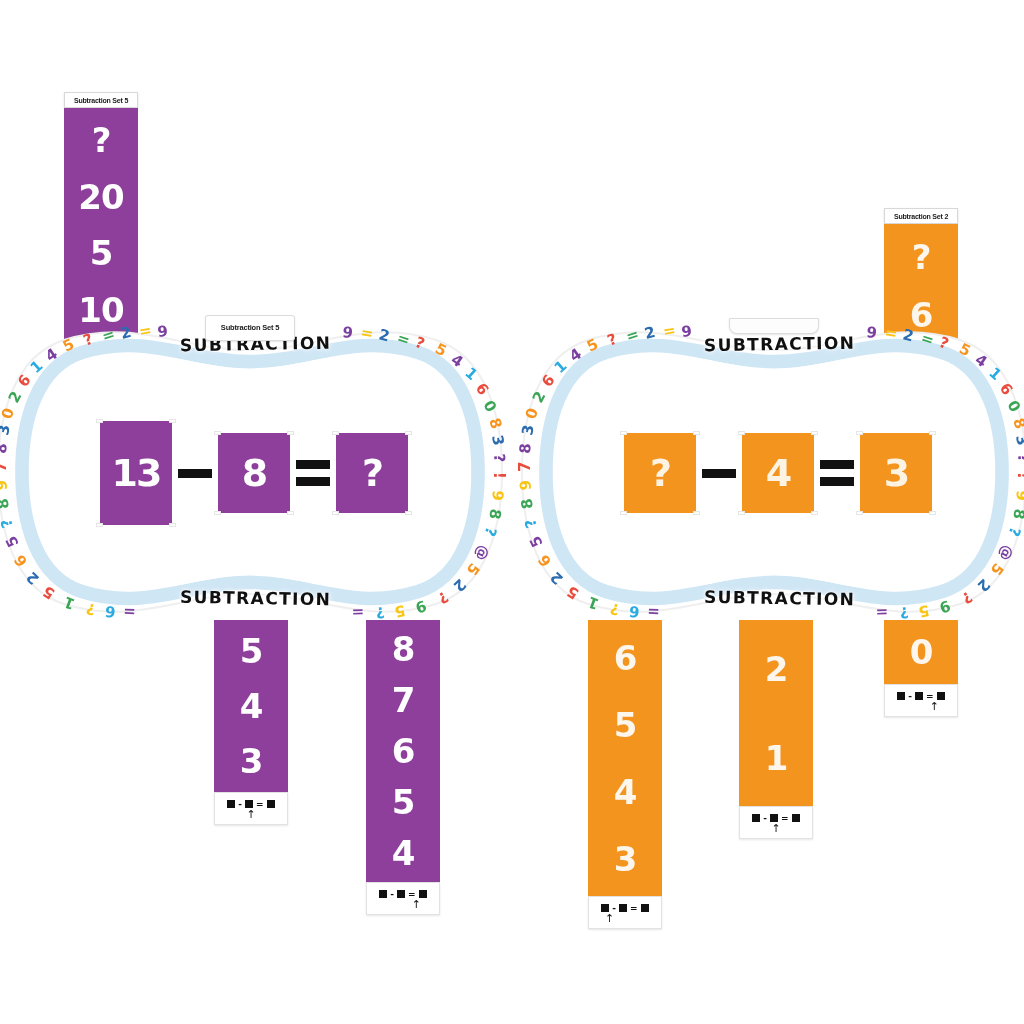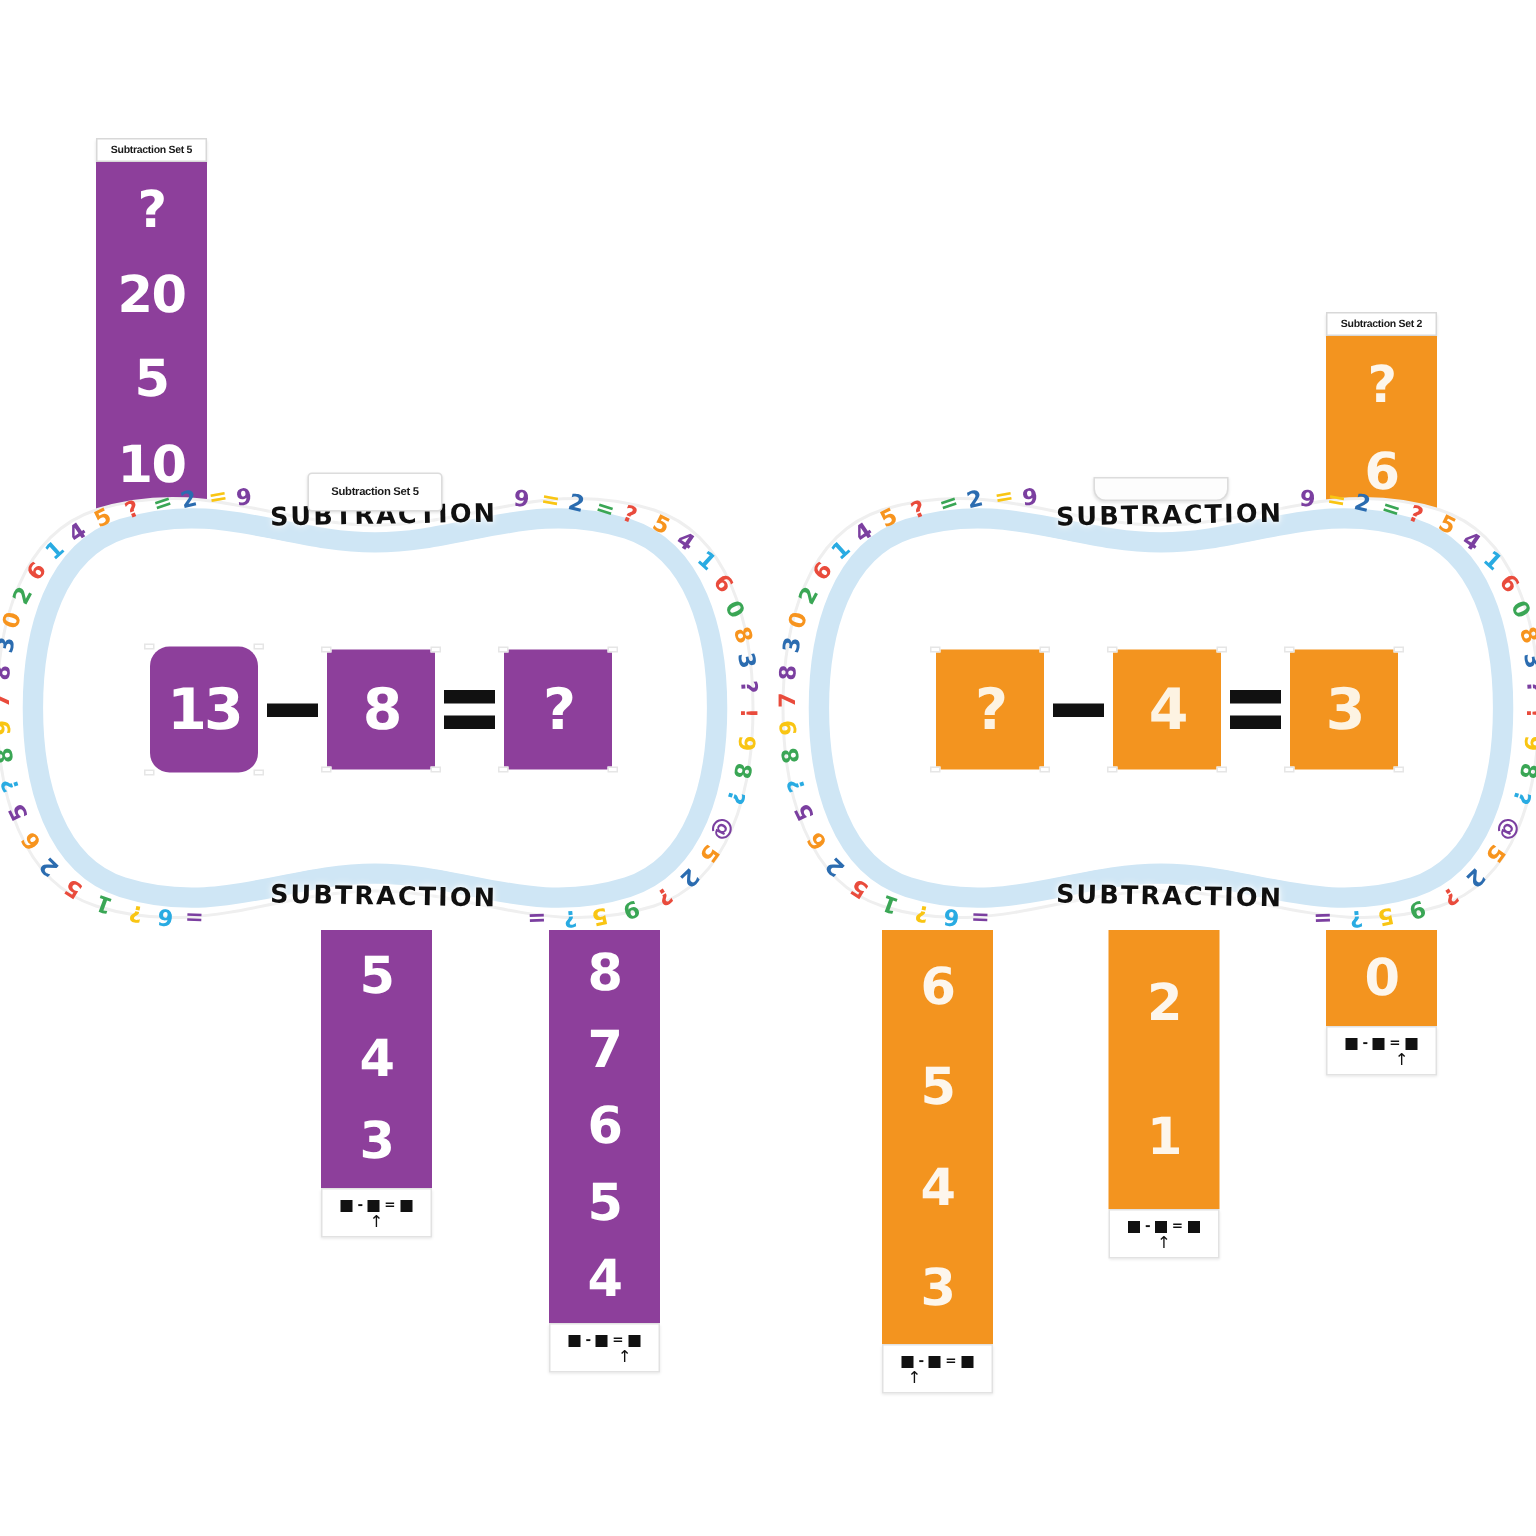--- a/index.html
+++ b/index.html
@@ -348,21 +348,21 @@
 
       <div class="word" style="left:186px; top:18px; transform:rotate(-1deg);">SUBTRACTION</div>
 
       <div class="word" style="left:186px; top:272px; transform:rotate(1deg);">SUBTRACTION</div>
 
       <div class="tab-slot" style="left:211px; top:-1px; width:90px; height:26px;">
         <span class="tab-text">Subtraction Set 5</span>
       </div>
 
       <div class="equation" style="left:60px; top:114px; width:400px; height:86px;">
-        <div class="eq-box purple" style="width:72px; height:84px;border-radius:13px;">
+        <div class="eq-box purple" style="width:72px; height:104px;">
           <span class="notch tl"></span>
           <span class="notch tr"></span>
           <span class="notch bl"></span>
           <span class="notch br"></span>
           <span class="eq-val" style="font-size:38px;">13</span>
         </div>
         <div style="width:46px; display:flex; justify-content:center;">
           <span class="eq-minus"></span>
         </div>
         <div class="eq-box purple" style="width:72px; height:80px;">

